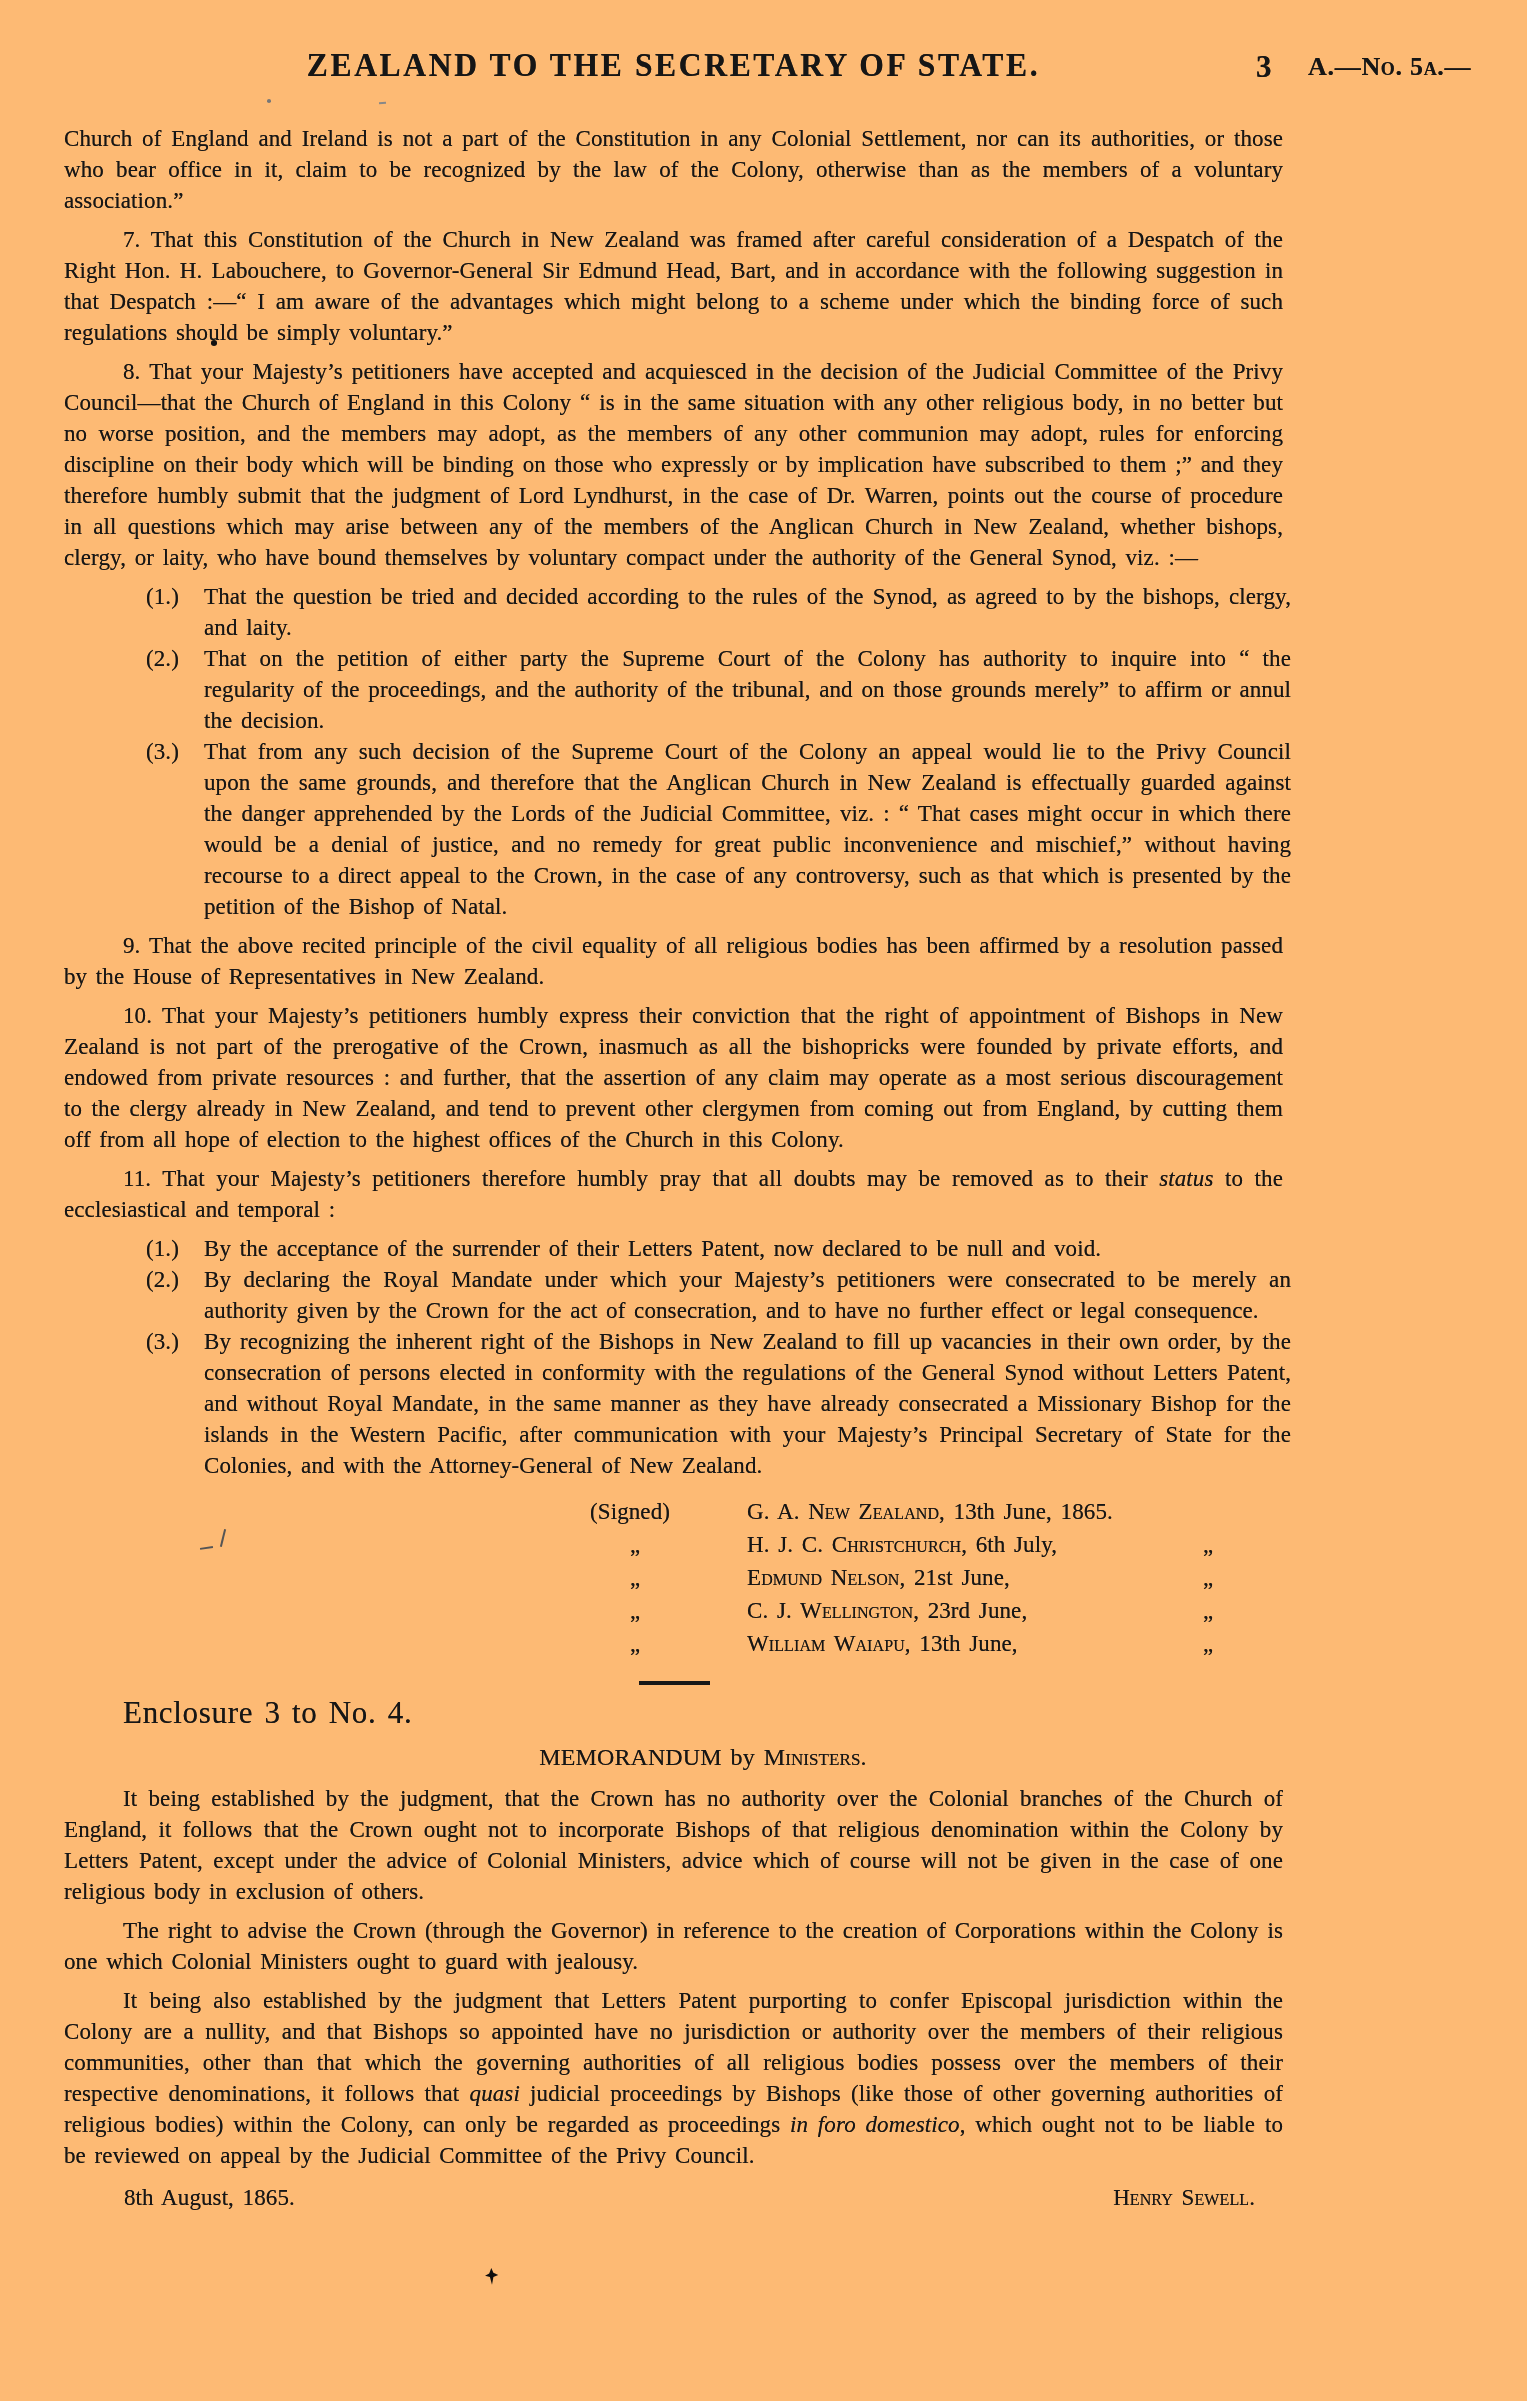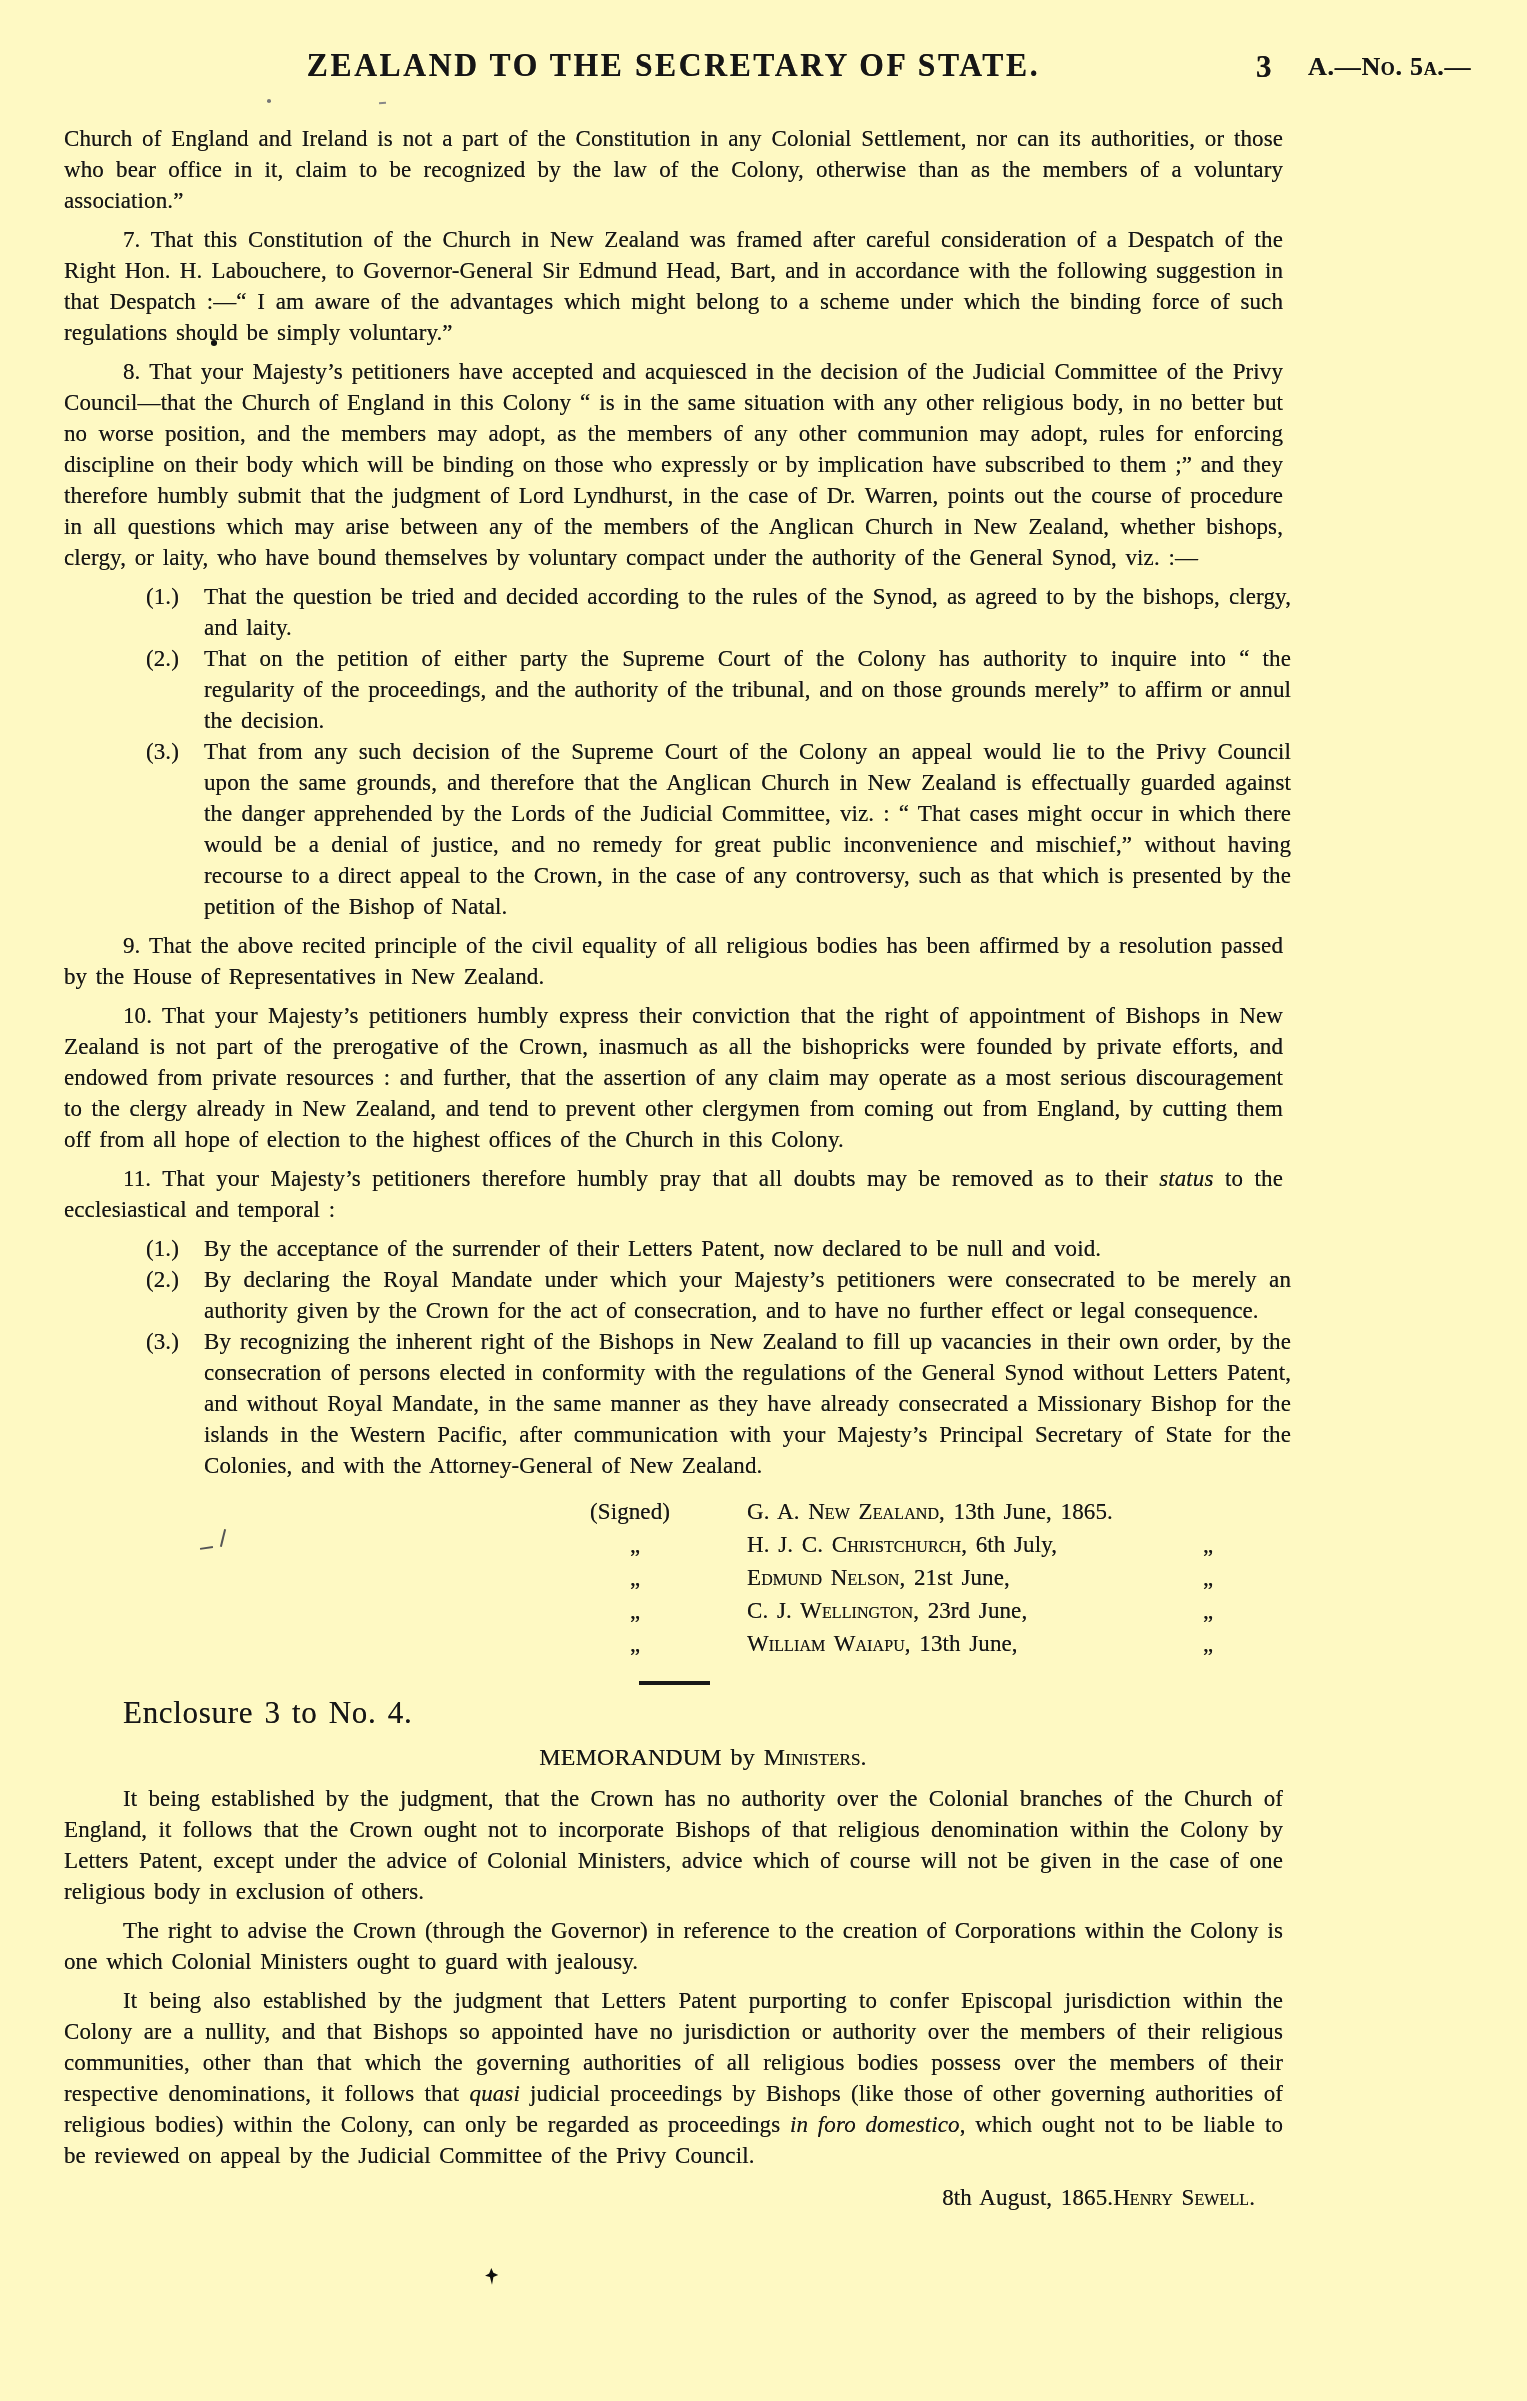--- a/index.html
+++ b/index.html
@@ -1,17 +1,17 @@
 <!DOCTYPE html>
 <html style="font-size:11px"><head>
 <meta charset="utf-8">
 <style>
   html,body{margin:0;padding:0;background:#ffffff;}
   .page{
-    position:relative;width:1528px;height:2401px;background:#fef9c3;
+    position:relative;width:1528px;height:2401px;background:#fdba74;
     font-family:"Liberation Serif","DejaVu Serif",serif;color:#161616;overflow:hidden;
     text-shadow:0 0 0.4px rgba(10,10,10,.65);
   }
   
   .hdr{position:absolute;top:46px;left:0;width:100%;height:49px;}
   .running-title{
     position:absolute;left:56px;top:0;width:1235px;text-align:center;
     font-size:34px;font-weight:700;letter-spacing:2.8px;transform:scaleX(.93);
   }
   .page-num{position:absolute;left:1256px;top:2.8px;font-size:31px;font-weight:700;}
@@ -35,21 +35,21 @@
   .sig-row{display:flex;text-align:left;}
   .sig-c1{width:157px;flex:none;}
   .sig-c1.dit{padding-left:40px;box-sizing:border-box;}
   .sig-c2{width:456px;flex:none;white-space:nowrap;}
   .sig-c3{flex:none;}
   .sc{font-variant:small-caps;}
   
   .rule-divider{width:71px;height:3.5px;background:#181818;margin:21px 0 4.2px 583px;}
   .enclosure-heading{text-align:left;font-size:31px;line-height:39px;margin-top:2.8px;letter-spacing:0.7px;text-indent:0;}
   .memo-heading{text-align:center;font-size:24px;line-height:35px;margin:2.8px 0 5.6px 0;text-indent:0;}
-  .date-row{display:flex;justify-content:flex-end;margin-top:11px;padding-left:68px;padding-right:36px;text-align:left;}
+  .date-row{display:flex;justify-content:space-between;margin-top:11px;padding-left:68px;padding-right:36px;text-align:left;}
   
   .ink-dot{position:absolute;left:211px;top:340px;width:6.3px;height:5.6px;border-radius:50%;background:#111;}
   .pencil-mark{position:absolute;left:200px;top:1529px;width:42px;height:28px;color:#444;}
   .pencil-mark .dash{position:absolute;left:0;top:18px;width:12.5px;height:2.1px;background:#555;transform:rotate(-8deg);}
   .pencil-mark .tick{position:absolute;left:22px;top:0;width:2.1px;height:18px;background:#555;transform:rotate(14deg);}
   .pencil-dot-a{position:absolute;left:267px;top:99px;width:4.2px;height:3.5px;border-radius:50%;background:#777;}
   .pencil-dot-b{position:absolute;left:379px;top:102px;width:7px;height:2.1px;background:#888;transform:rotate(-5deg);}
   .ink-blob{position:absolute;left:485px;top:2268px;}
 </style>
 </head>

